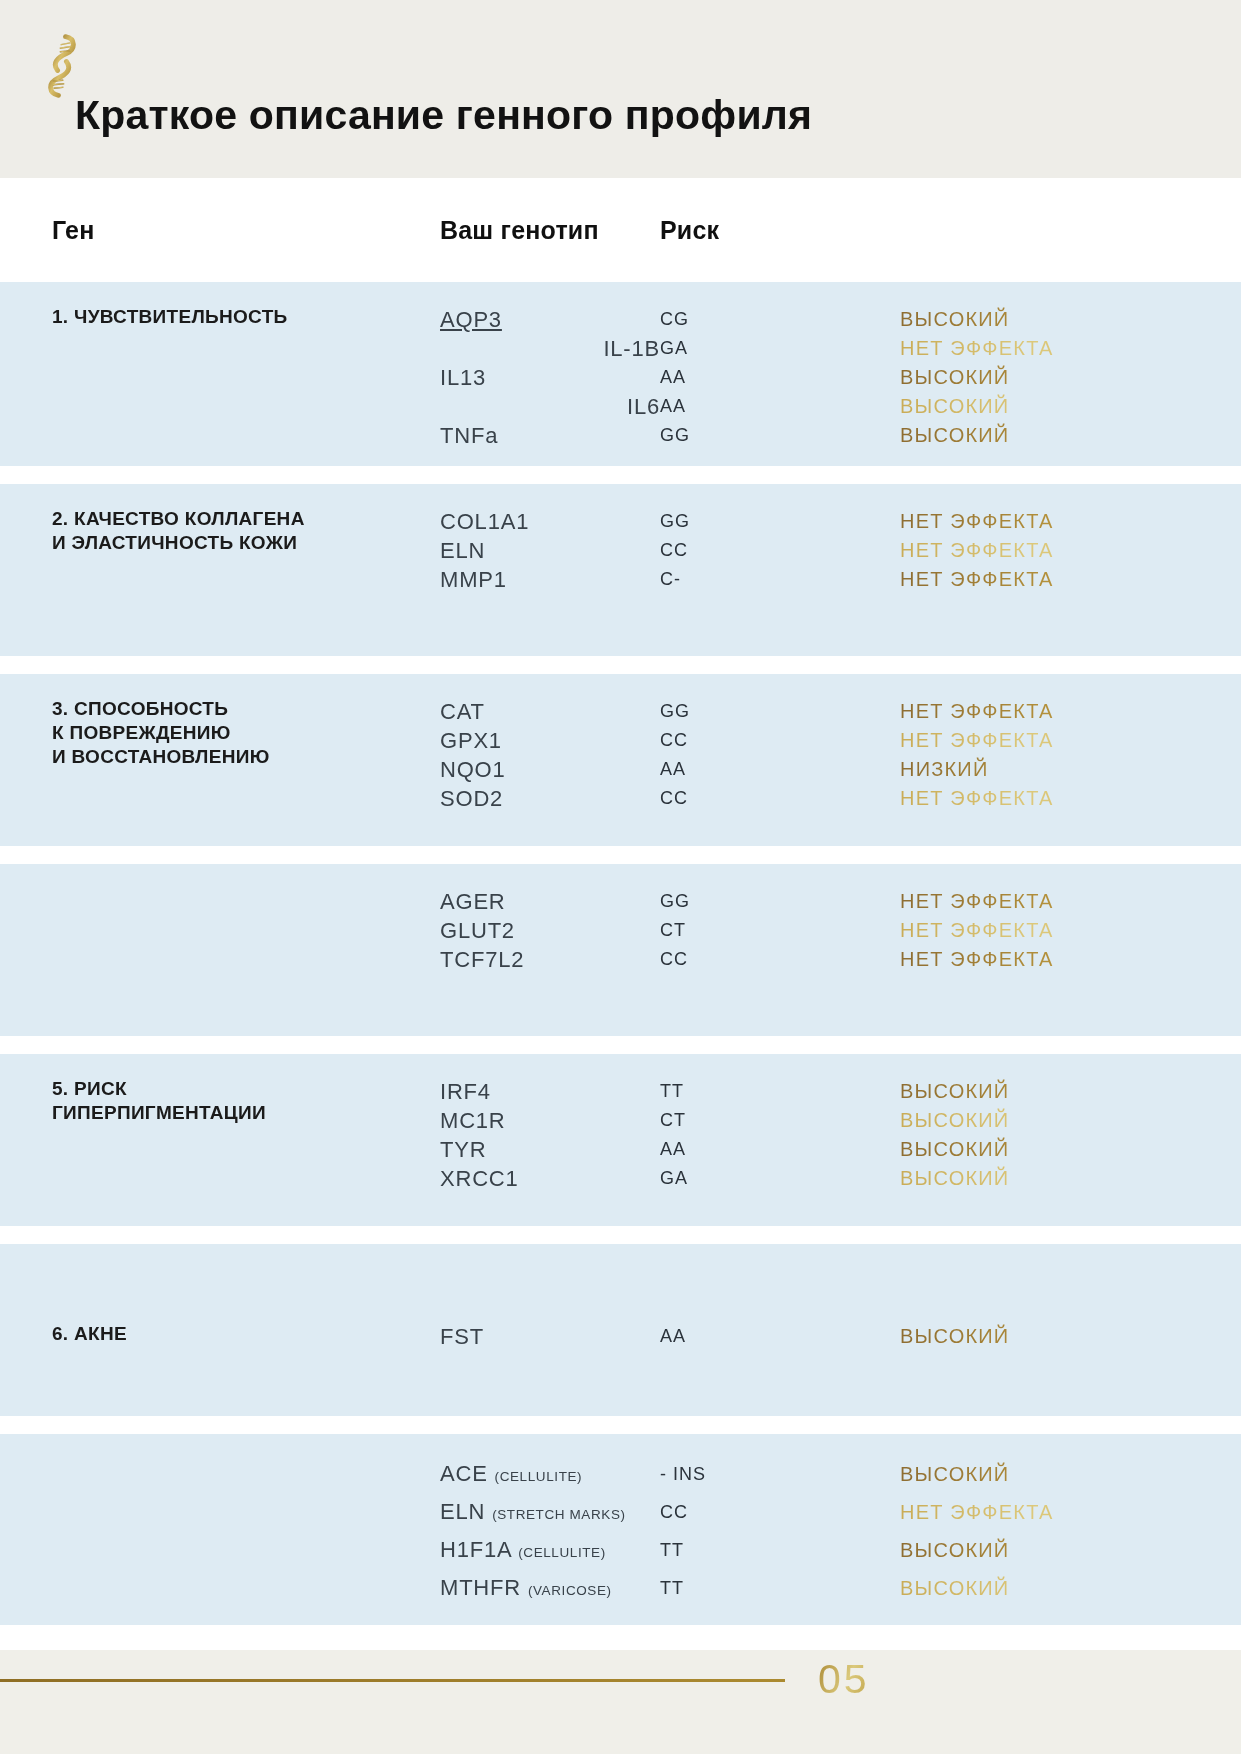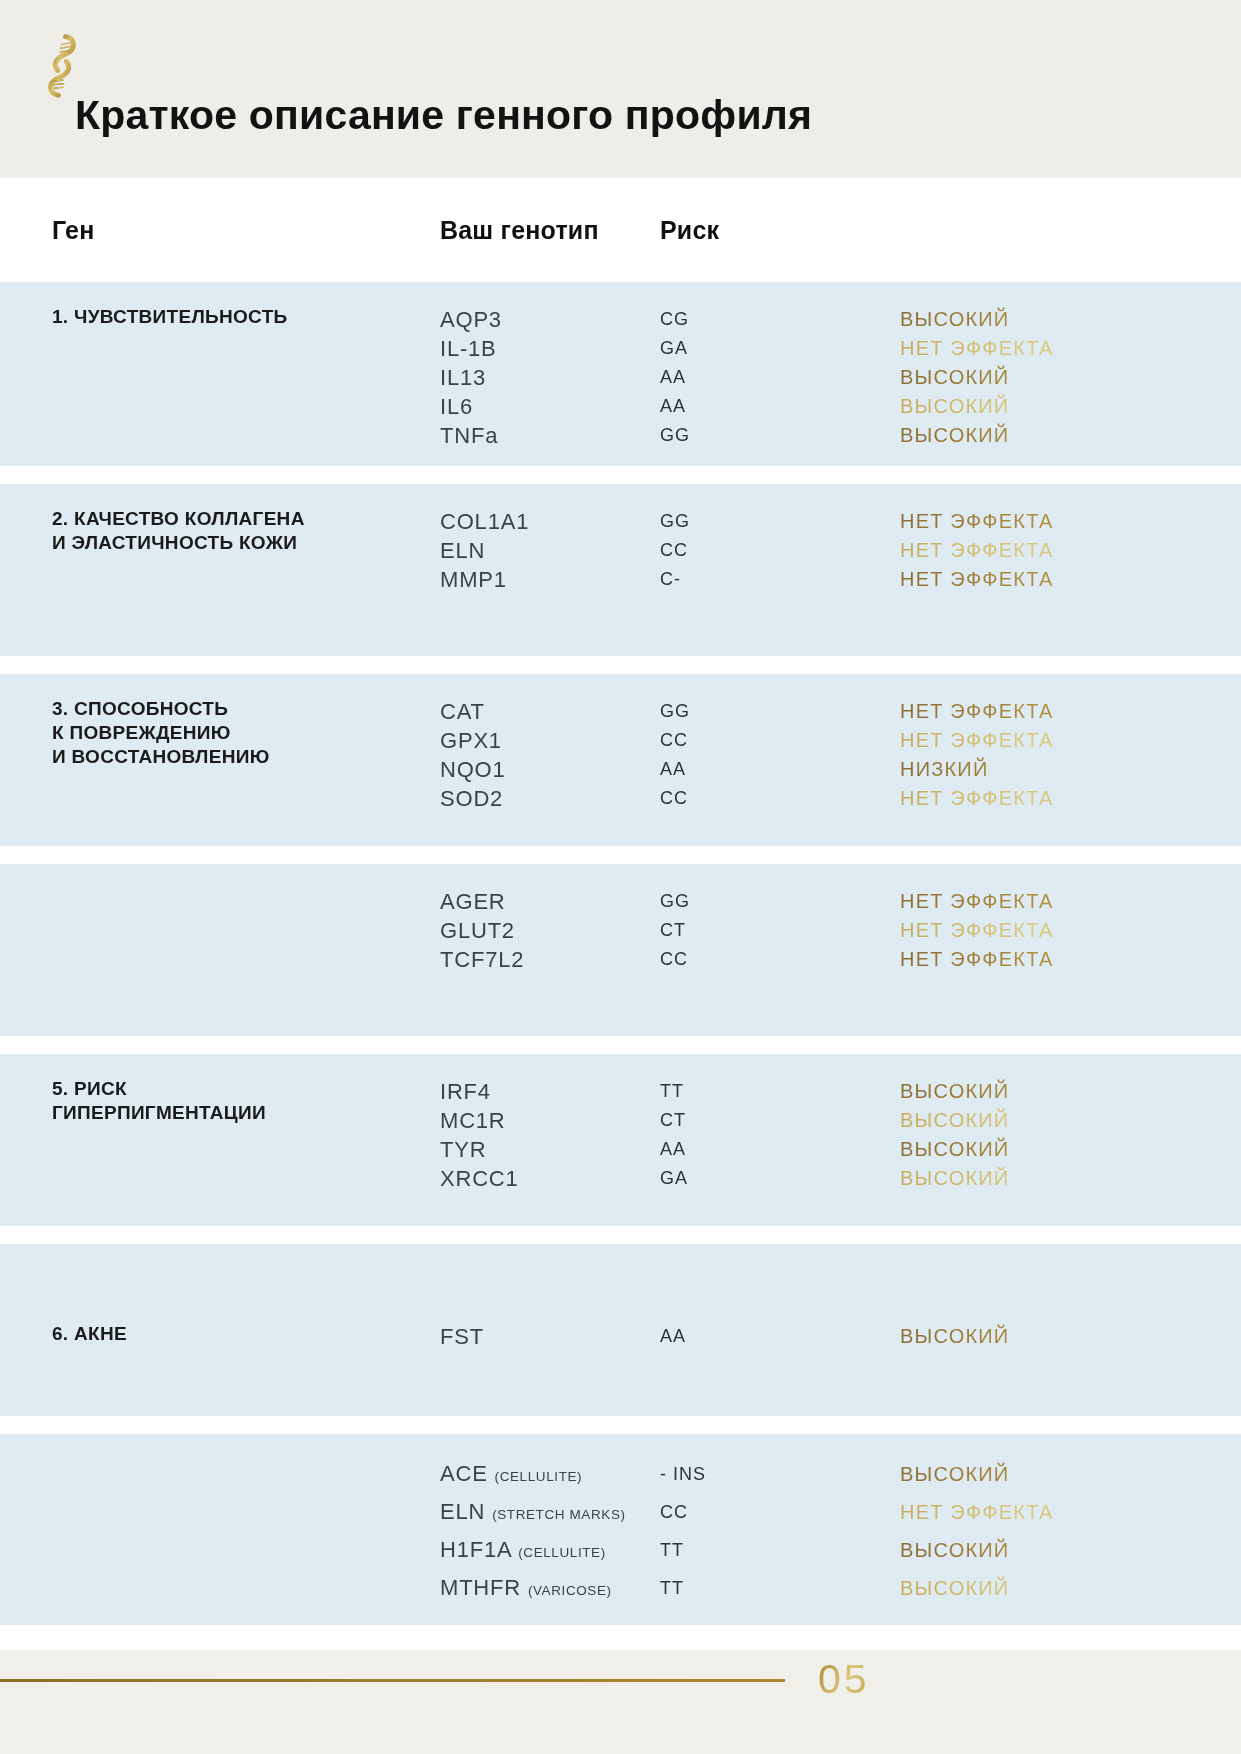--- a/index.html
+++ b/index.html
@@ -115,30 +115,30 @@
 
   <div>
     <div class="thead grid-cols">
       <span class="th">Ген</span>
       <span class="th">Ваш генотип</span>
       <span class="th">Риск</span>
     </div>
     <div id="sections">
         <div class="band grid-cols">
           <div class="sec-title" style="grid-row: 1 / span 5;">1. ЧУВСТВИТЕЛЬНОСТЬ</div>
-          <div class="cell gene-cell" style="grid-row: 1;"><span>AQP3</span></div>
+          <div class="cell gene-cell" style="grid-row: 1; text-decoration: underline;"><span>AQP3</span></div>
           <div class="cell geno-cell" style="grid-row: 1;">CG</div>
           <div class="cell risk-cell gold-a" style="grid-row: 1;">ВЫСОКИЙ</div>
-          <div class="cell gene-cell" style="grid-row: 2;"><span>IL-1B</span></div>
+          <div class="cell gene-cell" style="grid-row: 2; text-align: right;"><span>IL-1B</span></div>
           <div class="cell geno-cell" style="grid-row: 2;">GA</div>
           <div class="cell risk-cell gold-b" style="grid-row: 2;">НЕТ ЭФФЕКТА</div>
           <div class="cell gene-cell" style="grid-row: 3;"><span>IL13</span></div>
           <div class="cell geno-cell" style="grid-row: 3;">AA</div>
           <div class="cell risk-cell gold-a" style="grid-row: 3;">ВЫСОКИЙ</div>
-          <div class="cell gene-cell" style="grid-row: 4;"><span>IL6</span></div>
+          <div class="cell gene-cell" style="grid-row: 4; text-align: right;"><span>IL6</span></div>
           <div class="cell geno-cell" style="grid-row: 4;">AA</div>
           <div class="cell risk-cell gold-b" style="grid-row: 4;">ВЫСОКИЙ</div>
           <div class="cell gene-cell" style="grid-row: 5;"><span>TNFa</span></div>
           <div class="cell geno-cell" style="grid-row: 5;">GG</div>
           <div class="cell risk-cell gold-a" style="grid-row: 5;">ВЫСОКИЙ</div>
         </div>
         <div class="band grid-cols">
           <div class="sec-title" style="grid-row: 1 / span 3;">2. КАЧЕСТВО КОЛЛАГЕНА
 И ЭЛАСТИЧНОСТЬ КОЖИ</div>
           <div class="cell gene-cell" style="grid-row: 1;"><span>COL1A1</span></div>

